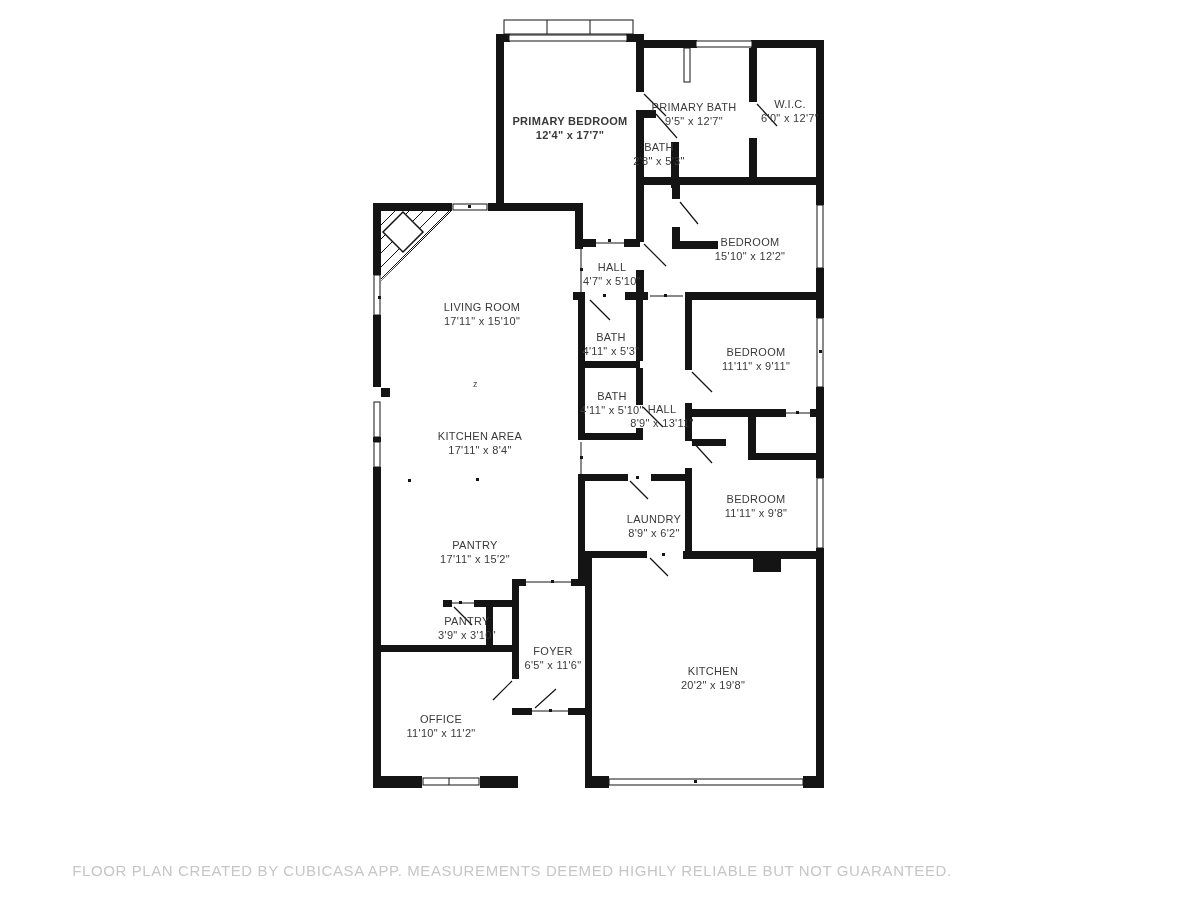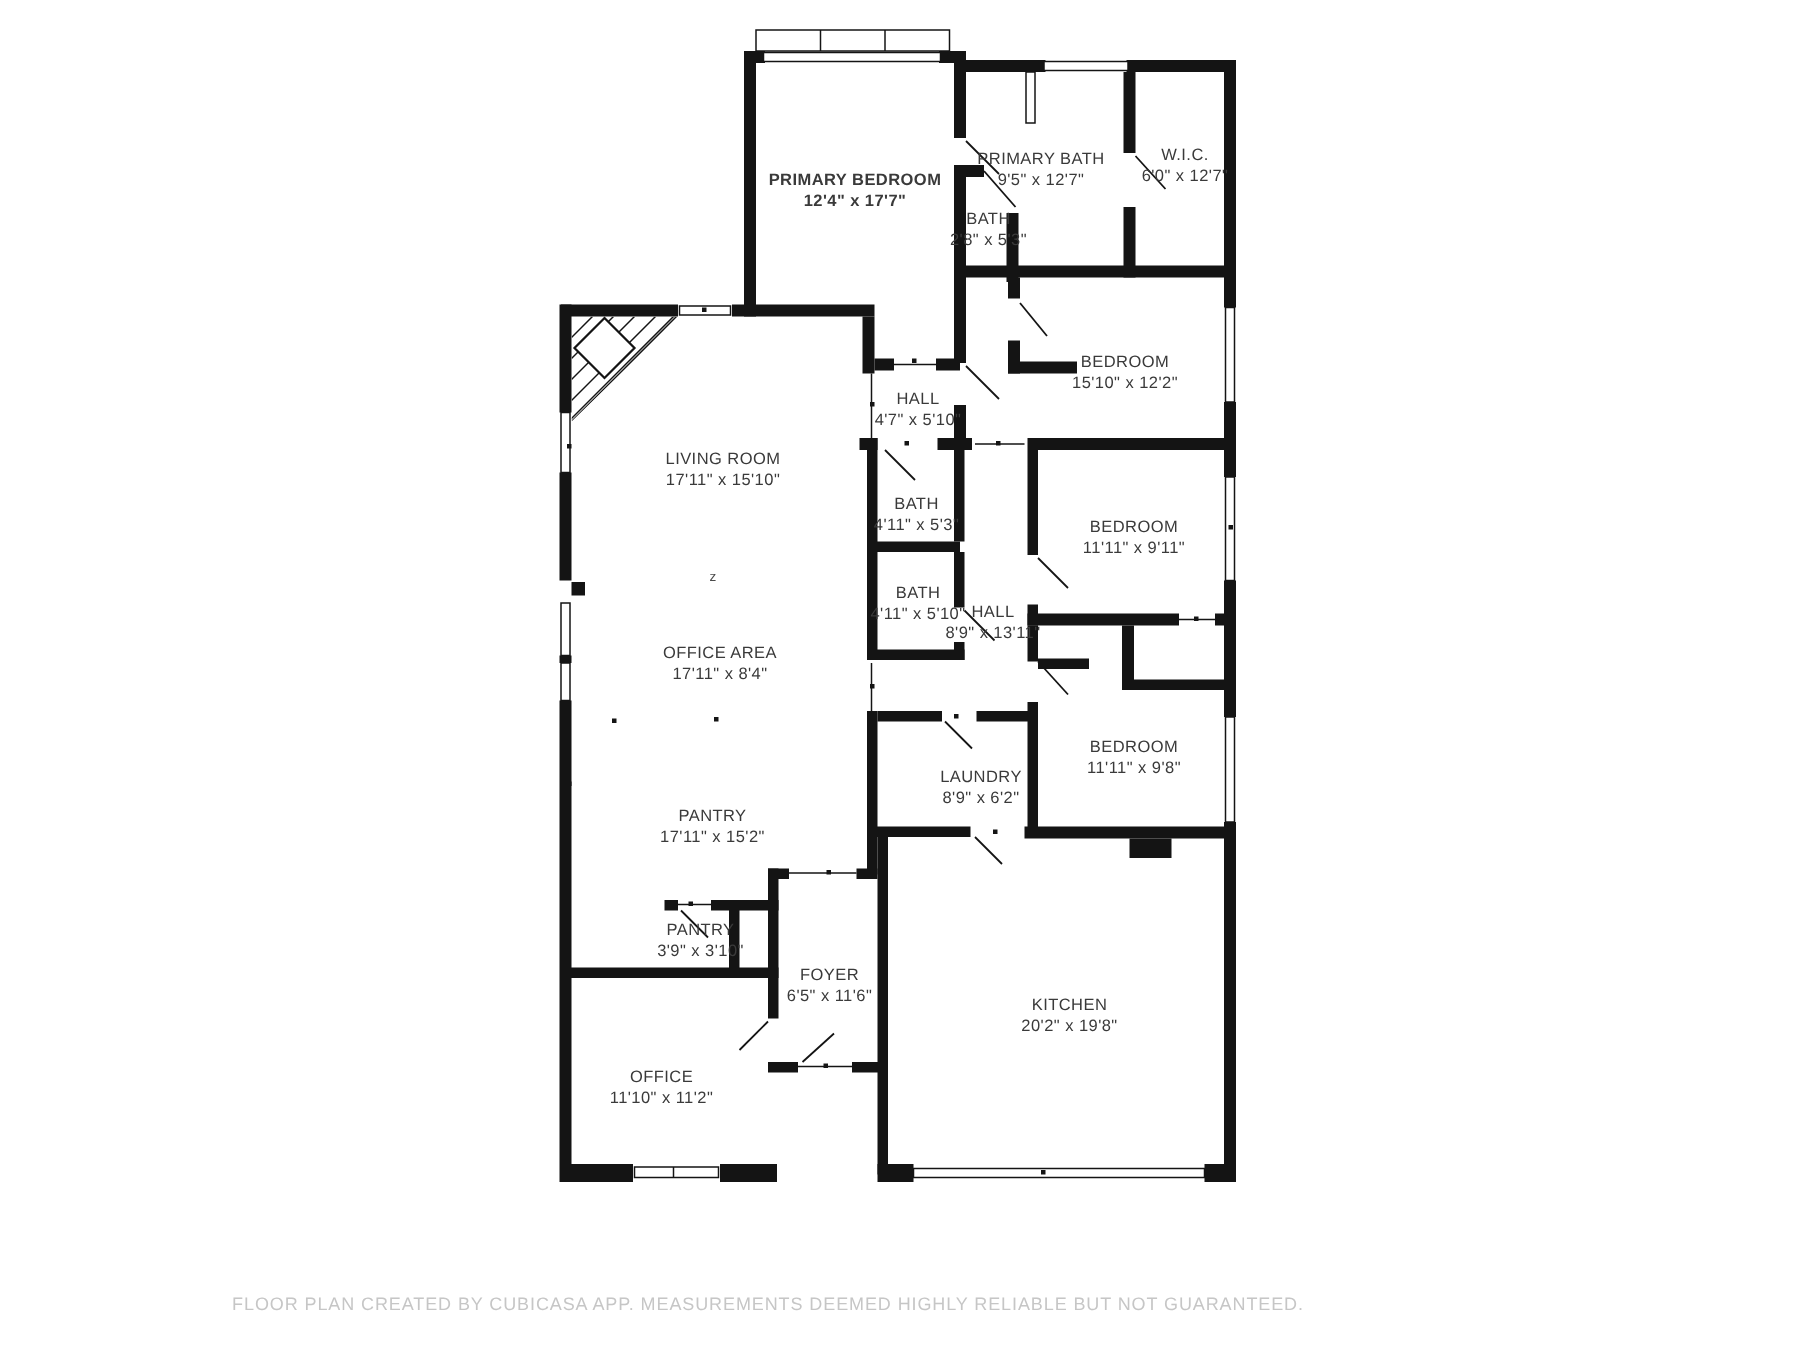--- a/index.html
+++ b/index.html
@@ -5,21 +5,21 @@
   html,body{margin:0;padding:0;background:#ffffff;}
   #page{position:relative;width:1200px;height:900px;background:#ffffff;overflow:hidden;
         font-family:"Liberation Sans","DejaVu Sans",sans-serif;}
   #plan-svg{position:absolute;left:0;top:0;}
   .room-label{position:absolute;transform:translate(-50%,-50%);text-align:center;
               color:#3a3a3a;font-size:11px;line-height:13.5px;letter-spacing:.3px;
               white-space:nowrap;}
   .room-label .rname{display:block;}
   .room-label .rdims{display:block;}
   #footer-note{position:absolute;left:0;top:862px;width:1024px;text-align:center;
-               color:#c6c6c6;font-size:12px;letter-spacing:.6px;}
+               color:#c6c6c6;font-size:15px;letter-spacing:.6px;}
   #compass-z{position:absolute;left:473px;top:379px;color:#4a4a4a;font-size:9px;}
 </style>
 </head>
 <body>
 
 <div id="page">
 
 <svg id="plan-svg" width="1200" height="900" viewBox="0 0 1200 900">
   <defs>
     <clipPath id="fp-clip">
@@ -246,21 +246,21 @@
       </div>
       <div class="room-label" style="left: 612px; top: 403px;">
         <span class="rname">BATH</span>
         <span class="rdims">4'11" x 5'10"</span>
       </div>
       <div class="room-label" style="left: 662px; top: 416px;">
         <span class="rname">HALL</span>
         <span class="rdims">8'9" x 13'11"</span>
       </div>
       <div class="room-label" style="left: 480px; top: 443px;">
-        <span class="rname">OFFICE AREA</span>
+        <span class="rname">KITCHEN AREA</span>
         <span class="rdims">17'11" x 8'4"</span>
       </div>
       <div class="room-label" style="left: 756px; top: 506px;">
         <span class="rname">BEDROOM</span>
         <span class="rdims">11'11" x 9'8"</span>
       </div>
       <div class="room-label" style="left: 633px; top: 526px; margin-left: 21px;">
         <span class="rname">LAUNDRY</span>
         <span class="rdims">8'9" x 6'2"</span>
       </div>

